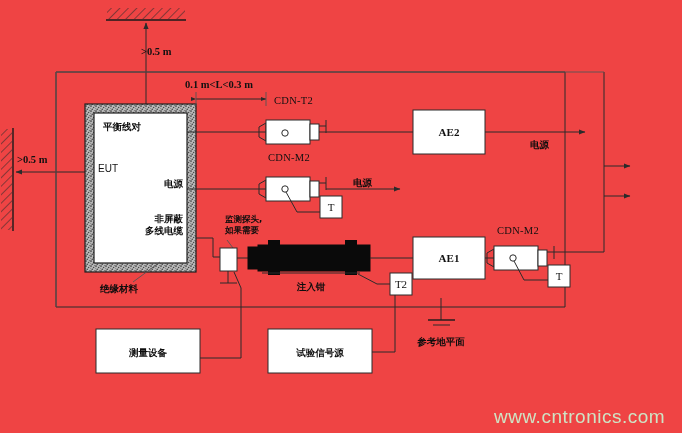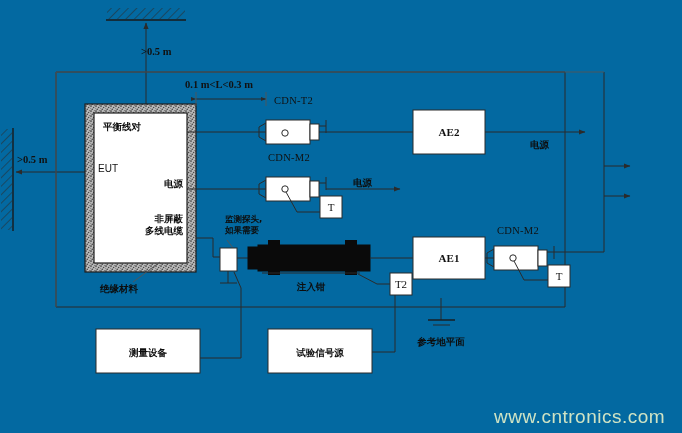--- a/index.html
+++ b/index.html
@@ -8,21 +8,21 @@
     padding: 0;
     background: #ffffff;
   }
   body {
     font-family: "Liberation Serif", "DejaVu Serif", serif;
   }
   #diagram-root {
     position: relative;
     width: 682px;
     height: 433px;
-    background: #0369a1;
+    background: #ef4444;
     overflow: hidden;
   }
   svg#diagram-svg {
     display: block;
     width: 682px;
     height: 433px;
   }
   .lbl-cn {
     font-family: "DejaVu Sans", "Liberation Sans", sans-serif;
     font-size: 9.5px;

